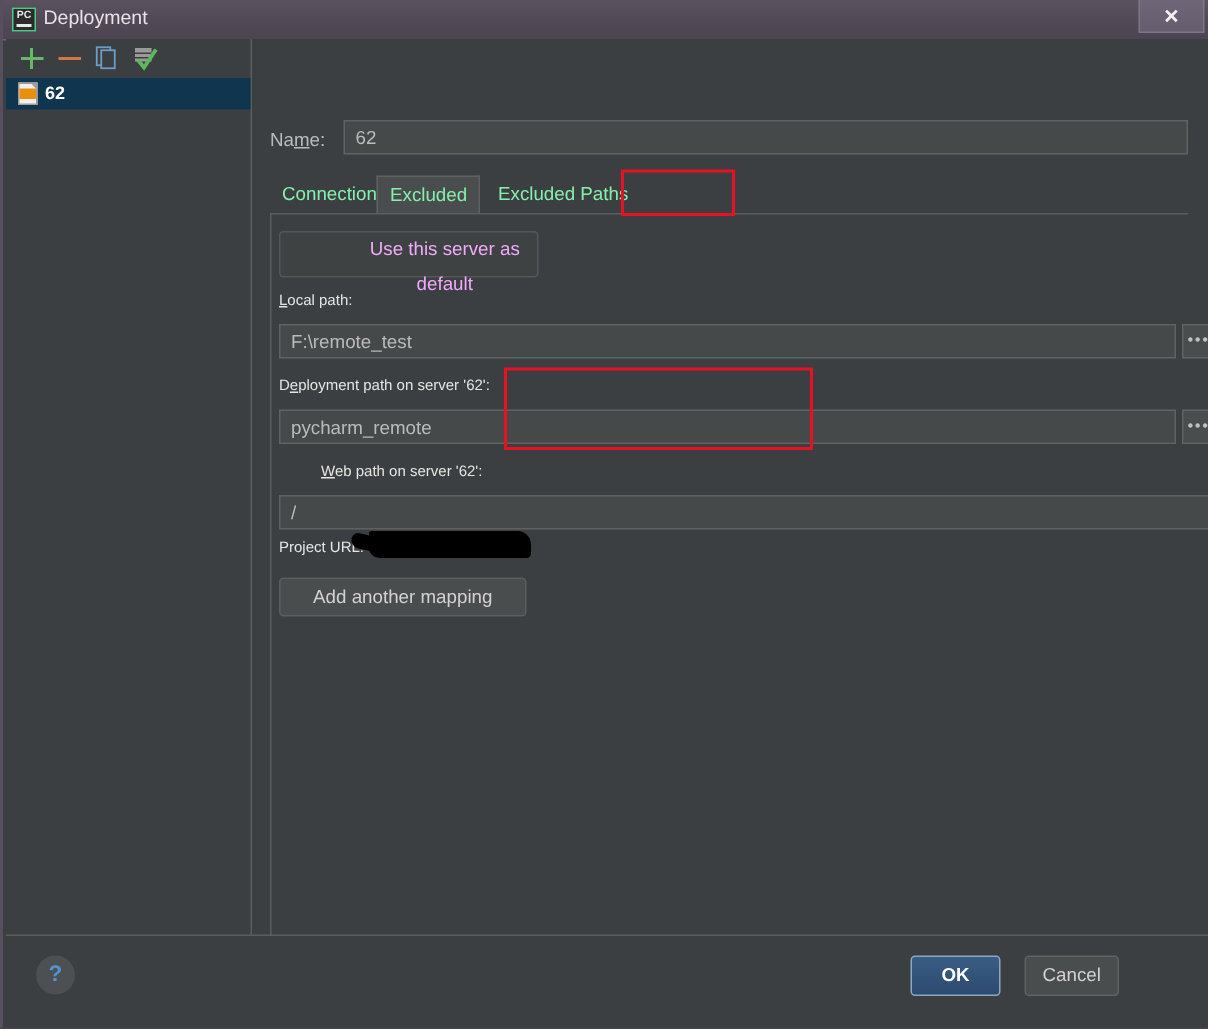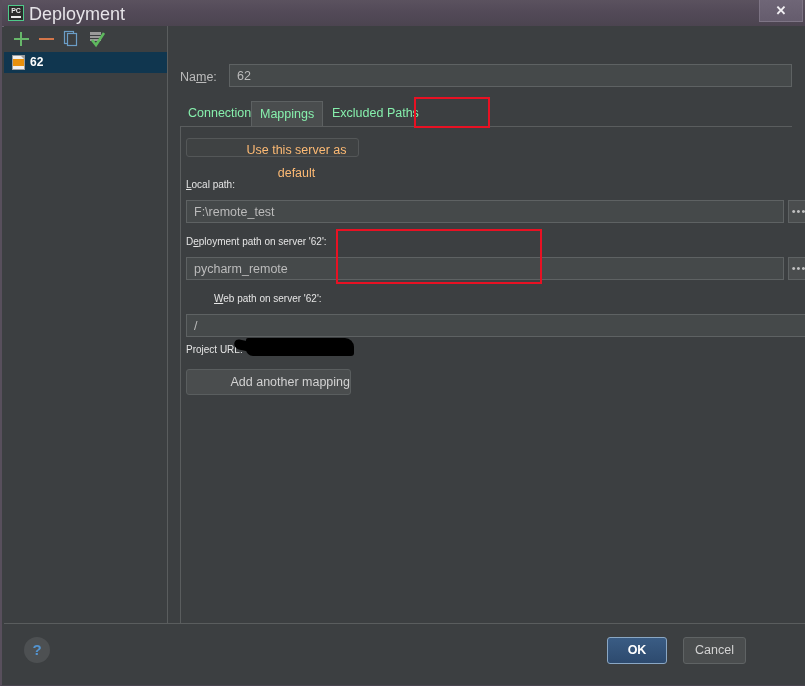--- a/index.html
+++ b/index.html
@@ -56,21 +56,21 @@
   }
   #title-icon .pcbar {
     display: block;
     width: 10px; height: 2px;
     background: #e8e8e8;
     margin: 1px auto 0 auto;
   }
   #title-text {
     position: absolute;
     left: 27px; top: 4px;
-    font-size: 18px;
+    font-size: 13px;
     color: #e6e4e8;
     font-family: "Liberation Sans", sans-serif;
   }
   #close-button {
     position: absolute;
     right: 4px; top: 0px;
     width: 44px; height: 22px;
     background: linear-gradient(to bottom, #6f6677 0%, #655c6d 100%);
     border: 1px solid #8a819190;
     border-top: none;
@@ -167,21 +167,21 @@
     content: "";
     position: absolute;
     right: -1px; top: -1px;
     border-top: 5px solid #9c9c9c;
     border-left: 5px solid transparent;
   }
 
   
   #content {
     position: absolute;
-    left: 164px; top: 0;
+    left: 164px; top: 16px;
     width: 638px;
     height: 597px;
     background: #3c3f41;
   }
 
   
   #name-label {
     position: absolute;
     left: 12px; top: 44px;
     font-size: 12.5px;
@@ -238,26 +238,26 @@
     position: absolute;
     left: 12px; top: 100px;
     width: 1px; height: 497px;
     background: #5a5d5e;
   }
 
   
   #use-default-btn {
     position: absolute;
     left: 18px; top: 112px;
-    width: 173px; height: 19px;
+    width: 173px; height: 31px;
     background: #3f4243;
     border: 1px solid #545758;
     border-radius: 3px;
     box-sizing: border-box;
-    color: #fdba74;
+    color: #f0abfc;
     font-size: 12.5px;
     text-align: center;
     line-height: 23px;
     font-family: "Liberation Sans", sans-serif;
     cursor: default;
     padding-left: 48px;
   }
 
   
   .field-label {
@@ -325,21 +325,21 @@
   #add-mapping-btn {
     position: absolute;
     left: 18px; top: 343px;
     width: 165px; height: 26px;
     background: #4a4d4e;
     border: 1px solid #5a5e5f;
     border-radius: 3px;
     box-sizing: border-box;
     color: #d2d2d2;
     font-size: 12.5px;
-    text-align: right;
+    text-align: center;
     line-height: 24px;
     font-family: "Liberation Sans", sans-serif;
     cursor: pointer;
   }
 
   
   .annot {
     position: absolute;
     border: 2px solid #e81123;
     box-sizing: border-box;
@@ -456,21 +456,21 @@
       </div>
     </div>
 
     <div id="content">
 
       <div id="name-label">Na<u>m</u>e:</div>
       <input id="name-input" type="text" value="62" style="">
 
       <div id="tabbar">
         <div class="tab" id="tab-connection">Connection</div>
-        <div class="tab active" id="tab-mappings">Mappings</div>
+        <div class="tab active" id="tab-mappings">Excluded</div>
         <div class="tab" id="tab-excluded">Excluded Paths</div>
       </div>
       <div id="tab-underline"></div>
       <div id="tabpanel-edge"></div>
 
       <div id="use-default-btn">Use this server as default</div>
 
       <div class="field-label" id="local-label"><u>L</u>ocal path:</div>
       <input class="text-field" id="local-input" type="text" value="F:\remote_test" style="">
       <div class="browse-btn" id="local-browse">•••</div>

